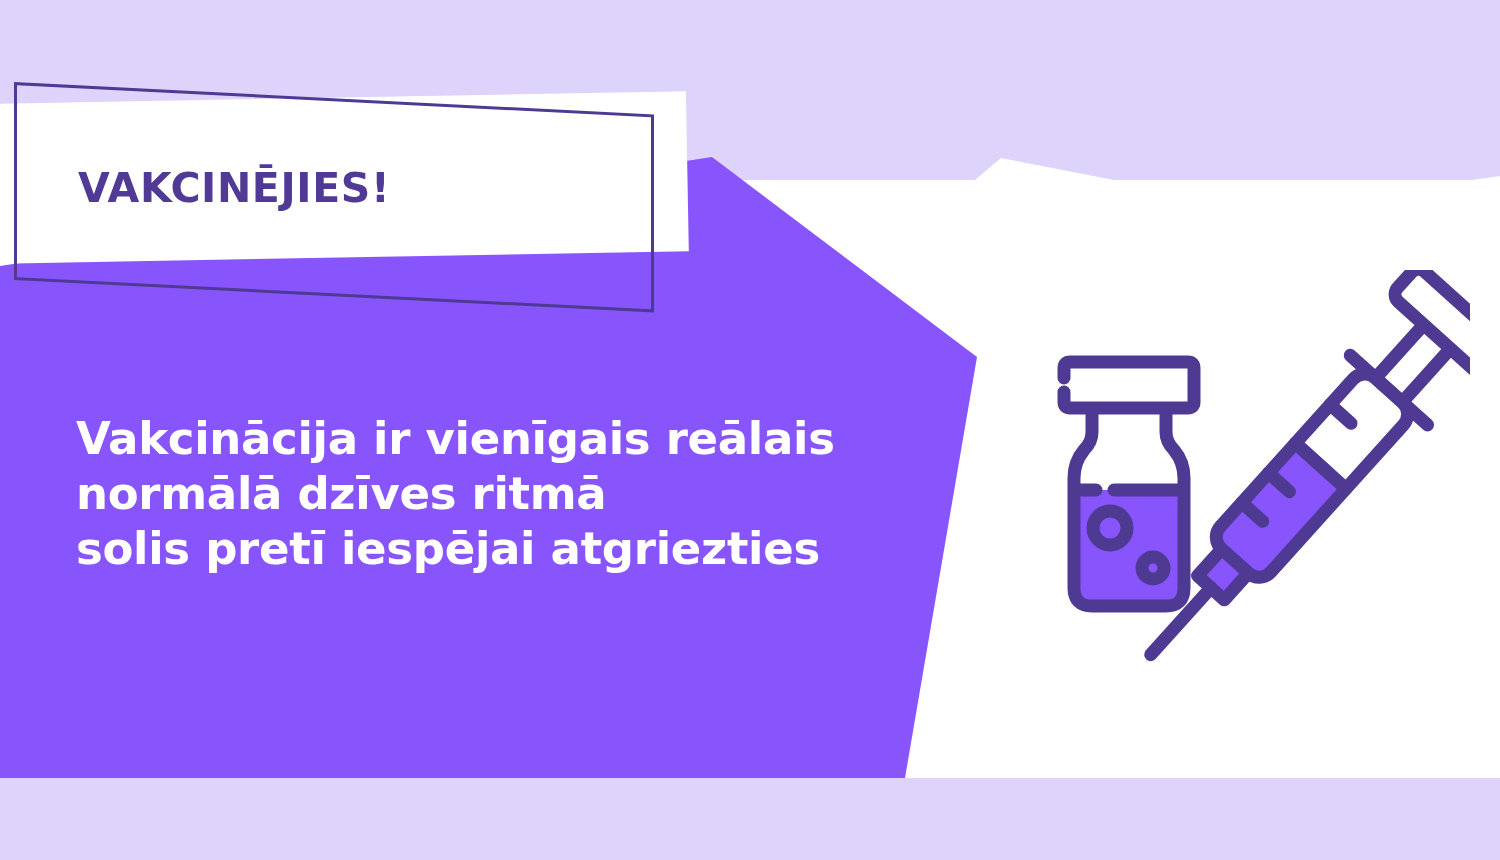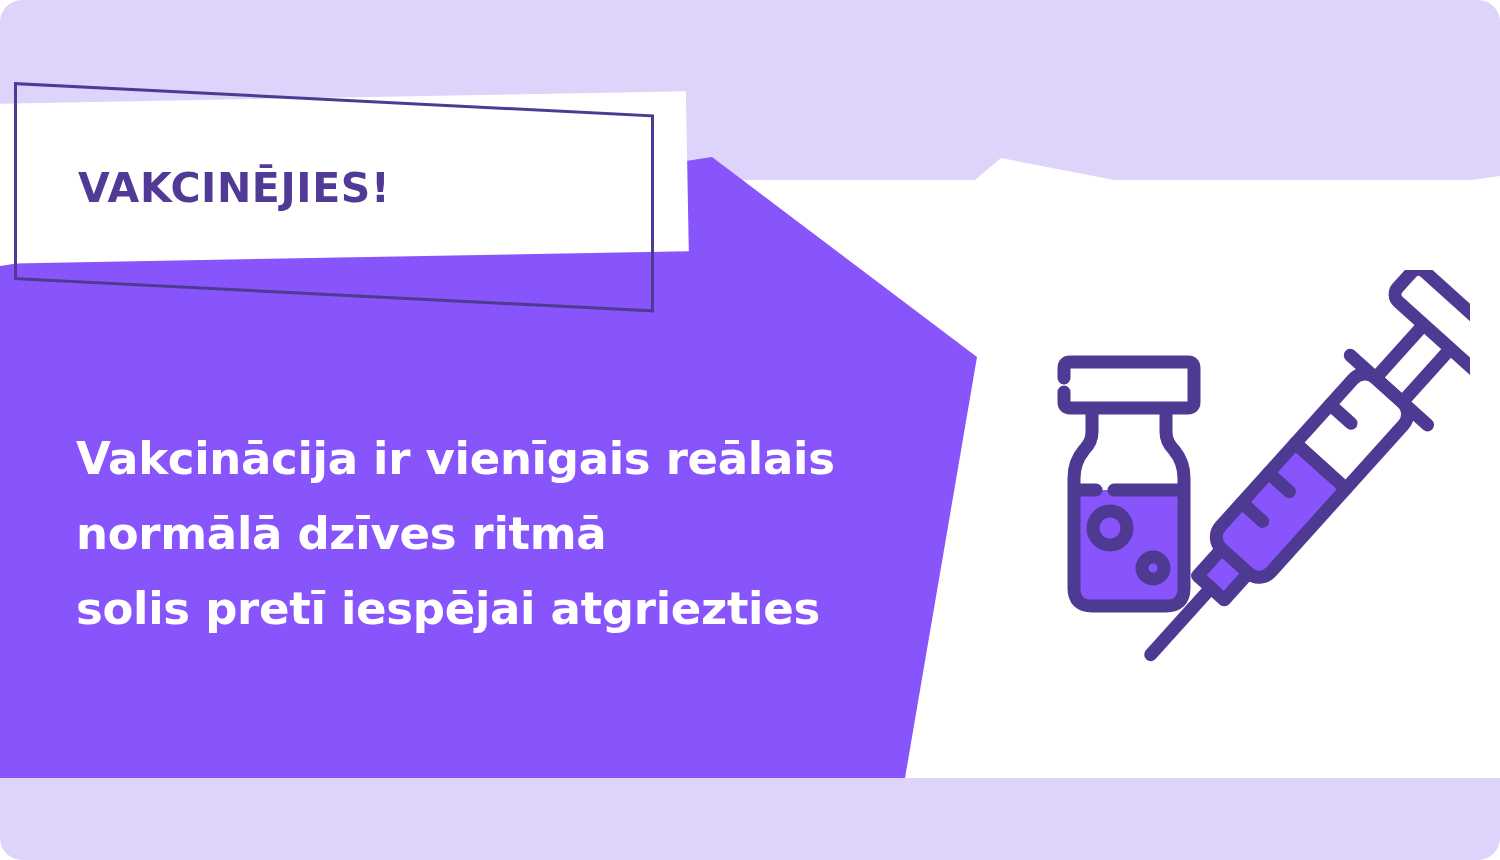--- a/index.html
+++ b/index.html
@@ -8,21 +8,20 @@
     padding: 0;
     background: #ffffff;
   }
   #stage {
     position: relative;
     width: 1500px;
     height: 860px;
     overflow: hidden;
     background: #ffffff;
     font-family: "DejaVu Sans", "Liberation Sans", sans-serif;
-    border-radius: 22px;
   }
   .layer {
     position: absolute;
     inset: 0;
     width: 1500px;
     height: 860px;
   }
   
   #bg-top-band {
     position: absolute;
@@ -75,21 +74,21 @@
     position: absolute;
     left: 76px;
     top: 412px;
     width: 830px;
     color: #ffffff;
     font-size: 45px;
     font-weight: 700;
     line-height: 1.22;
     letter-spacing: -0.3px;
   }
-  #body-copy .line { display: block; white-space: nowrap; margin-top: 20px; }
+  #body-copy .line { display: block; white-space: nowrap; }
   
   #illustration {
     position: absolute;
     left: 1030px;
     top: 270px;
     width: 440px;
     height: 420px;
   }
 </style>
 </head>

